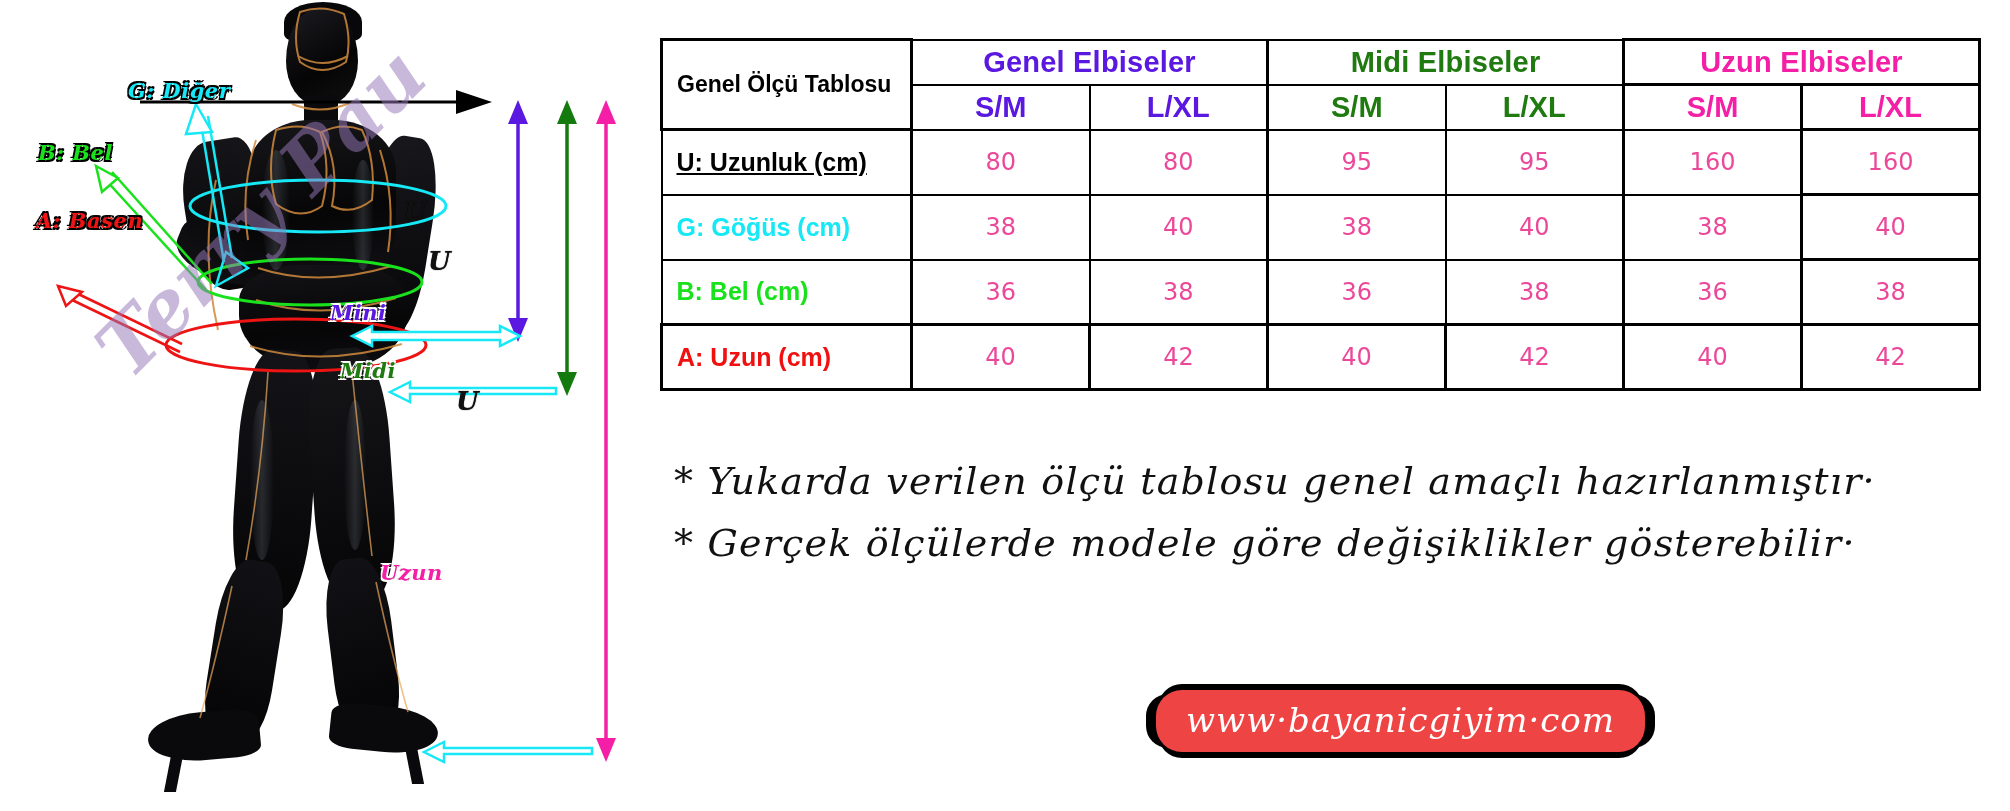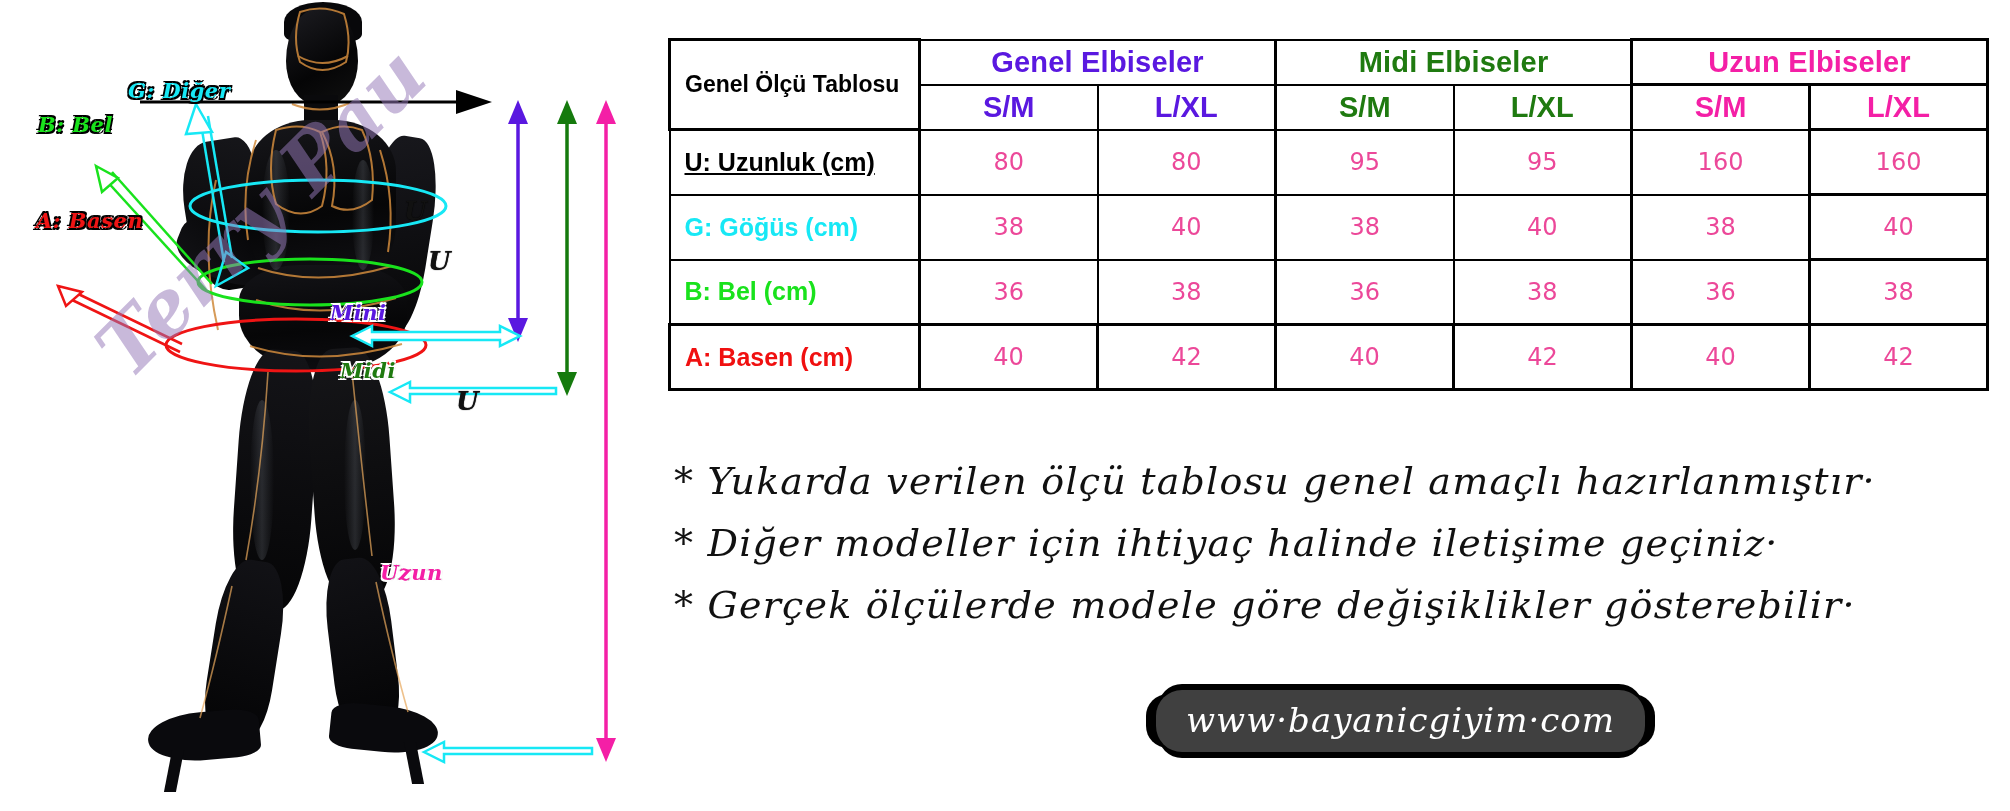--- a/index.html
+++ b/index.html
@@ -155,21 +155,21 @@
   .callout {
     position: absolute;
     font-family: "DejaVu Serif", serif;
     font-style: italic;
     font-weight: bold;
     font-size: 21px;
     white-space: nowrap;
     letter-spacing: 0.5px;
   }
   .callout.cyan   { color: #17e8f5; text-shadow: -1.6px -1.6px 0 #000, 1.6px -1.6px 0 #000, -1.6px 1.6px 0 #000, 1.6px 1.6px 0 #000; }
-  .callout.green  { color: #19e21c; text-shadow: -1.6px -1.6px 0 #000, 1.6px -1.6px 0 #000, -1.6px 1.6px 0 #000, 1.6px 1.6px 0 #000; }
+  .callout.green  { color: #19e21c; text-shadow: -1.6px -1.6px 0 #000, 1.6px -1.6px 0 #000, -1.6px 1.6px 0 #000, 1.6px 1.6px 0 #000; margin-top: 28px; }
   .callout.red    { color: #ef1414; text-shadow: -1.6px -1.6px 0 #000, 1.6px -1.6px 0 #000, -1.6px 1.6px 0 #000, 1.6px 1.6px 0 #000; }
   .callout.violet { color: #5a18e0; text-shadow: -1.6px -1.6px 0 #fff, 1.6px -1.6px 0 #fff, -1.6px 1.6px 0 #fff, 1.6px 1.6px 0 #fff, 0 0 2px #000; }
   .callout.dgreen { color: #1f7a10; text-shadow: -1.6px -1.6px 0 #fff, 1.6px -1.6px 0 #fff, -1.6px 1.6px 0 #fff, 1.6px 1.6px 0 #fff, 0 0 2px #000; }
   .callout.pink   { color: #f41fa6; text-shadow: -1.6px -1.6px 0 #fff, 1.6px -1.6px 0 #fff, -1.6px 1.6px 0 #fff, 1.6px 1.6px 0 #fff, 0 0 2px #000; }
 
   .u-mark {
     position: absolute;
     font-family: "DejaVu Serif", serif;
     font-style: italic;
     font-weight: bold;
@@ -180,21 +180,21 @@
 
   
   #rightpanel {
     position: absolute;
     left: 660px; top: 0;
     width: 1350px; height: 811px;
   }
 
   table.size-table {
     position: absolute;
-    left: 8px; top: 38px;
+    left: 0; top: 38px;
     width: 1320px;
     border-collapse: collapse;
     table-layout: fixed;
     background: #fff;
   }
   table.size-table td, table.size-table th {
     border: 2px solid #000;
     text-align: center;
     vertical-align: middle;
     padding: 0;
@@ -263,21 +263,21 @@
     letter-spacing: 1.2px;
     line-height: 62px;
     white-space: nowrap;
   }
 
   
   #site-banner {
     position: absolute;
     left: 496px;
     top: 690px;
-    background: #404040;
+    background: #ef4444;
     color: #fff;
     border-radius: 26px;
     padding: 10px 30px 12px 30px;
     font-family: "DejaVu Serif", serif;
     font-style: italic;
     font-size: 34px;
     letter-spacing: 1px;
     white-space: nowrap;
     box-shadow:
       -14px 0 0 -4px #000,  14px 0 0 -4px #000,
@@ -461,33 +461,32 @@
         <tr>
           <td class="row-label rl-green">B: Bel (cm)</td>
           <td class="cell-val">36</td>
           <td class="cell-val">38</td>
           <td class="cell-val group-divider">36</td>
           <td class="cell-val">38</td>
           <td class="cell-val group-divider">36</td>
           <td class="cell-val outer">38</td>
         </tr>
         <tr>
-          <td class="row-label rl-red outer">A: Basen (cm)</td>
+          <td class="row-label rl-red outer">A: Uzun (cm)</td>
           <td class="cell-val outer">40</td>
           <td class="cell-val outer">42</td>
           <td class="cell-val outer group-divider">40</td>
           <td class="cell-val outer">42</td>
           <td class="cell-val outer group-divider">40</td>
           <td class="cell-val outer">42</td>
         </tr>
       </tbody>
     </table>
 
     <div id="notes">
       <div class="note-line">* Yukarda verilen ölçü tablosu genel amaçlı hazırlanmıştır·</div>
-      <div class="note-line">* Diğer modeller için ihtiyaç halinde iletişime geçiniz·</div>
       <div class="note-line">* Gerçek ölçülerde modele göre değişiklikler  gösterebilir·</div>
     </div>
 
     <div id="site-banner">www·bayanicgiyim·com</div>
   </div>
 
 </div>
 
 </body></html>

